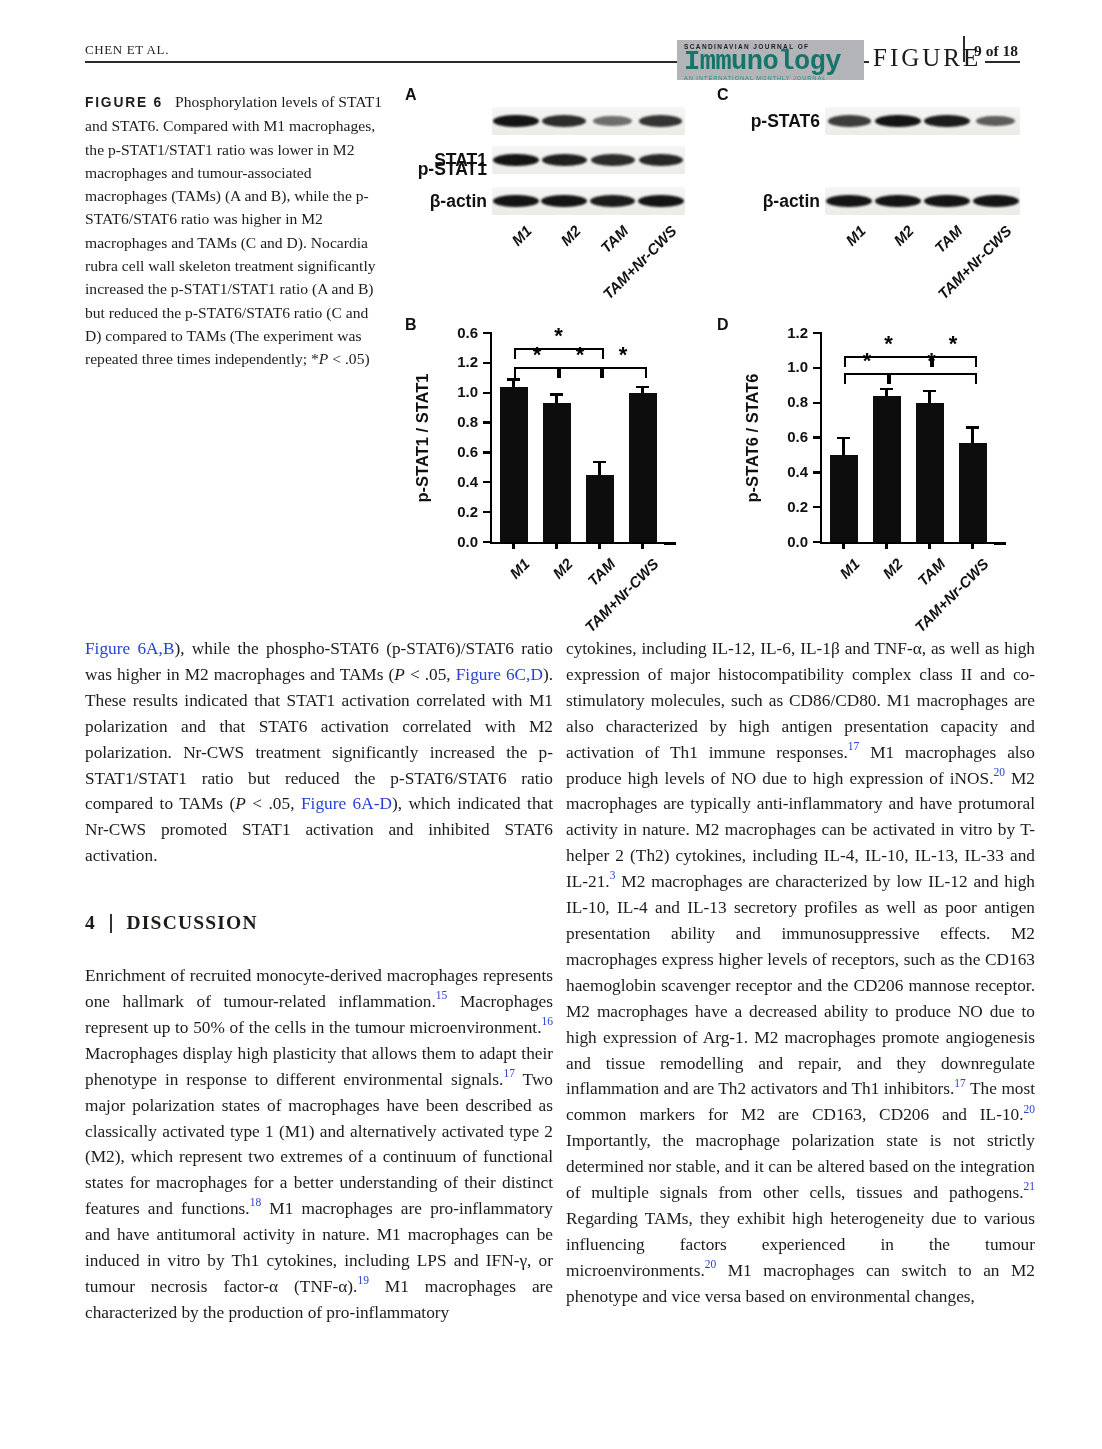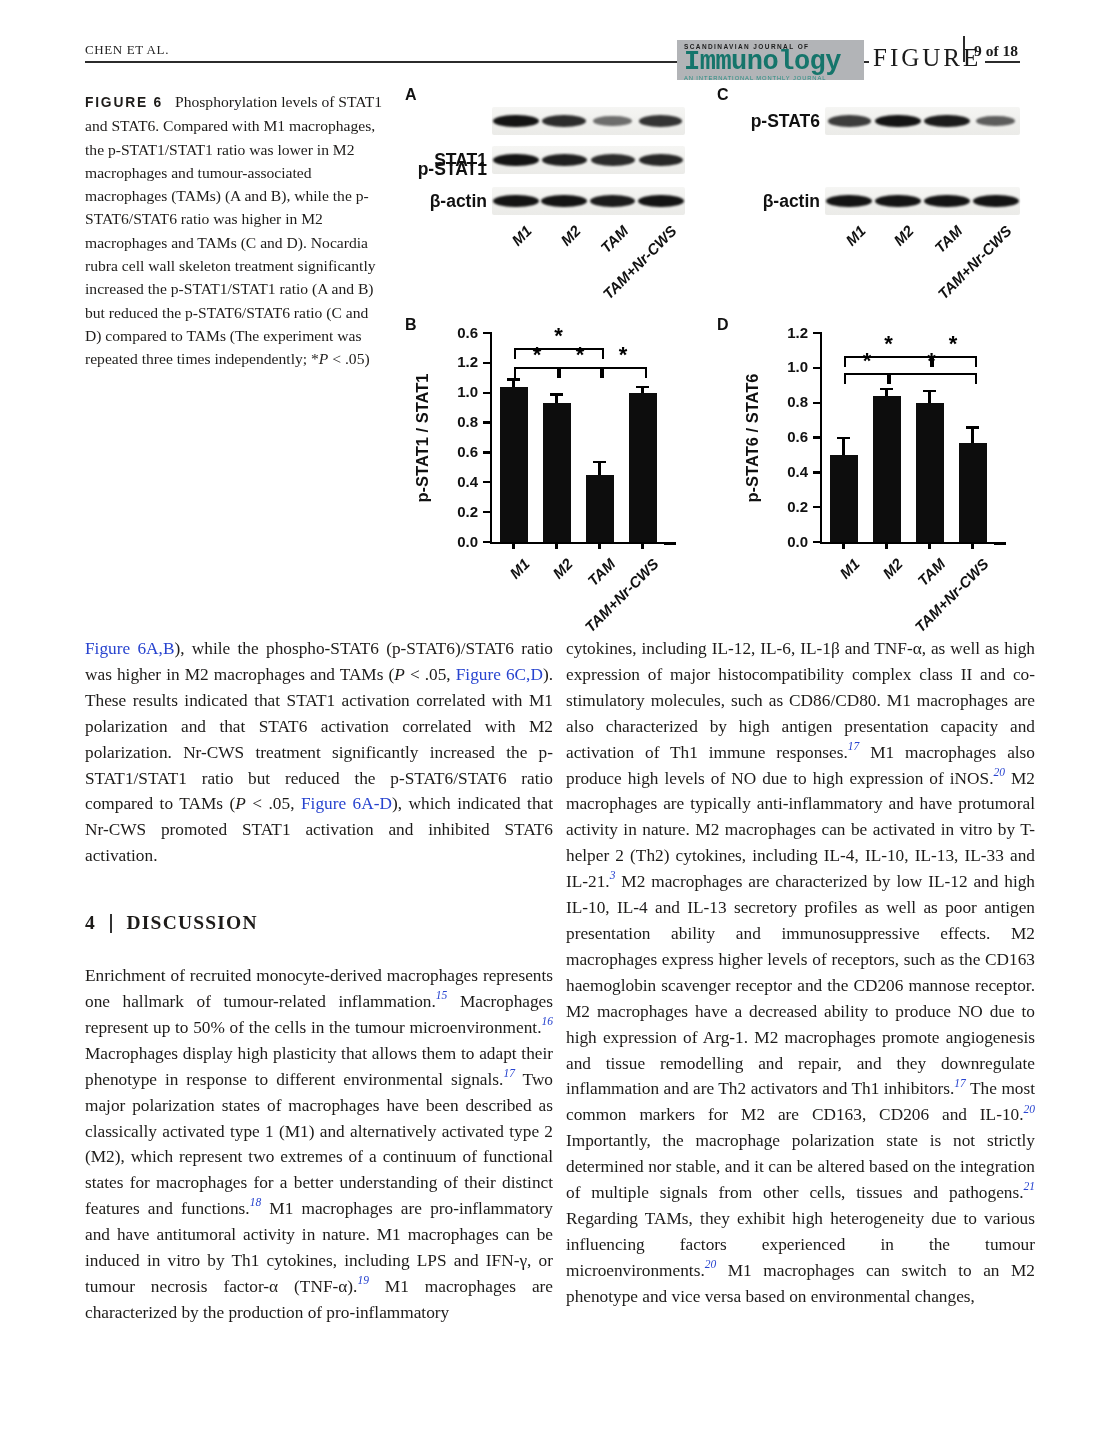--- a/index.html
+++ b/index.html
@@ -54,21 +54,21 @@
   .xtick{position:absolute;top:100%;width:2.4px;height:7px;background:#000;}
   .sig{position:absolute;border-top:2.2px solid #000;border-left:2.2px solid #000;
        border-right:2.2px solid #000;height:9px;}
   .star{position:absolute;left:50%;top:-27px;transform:translateX(-50%);
         font-family:"Liberation Sans",sans-serif;font-weight:bold;font-size:22px;color:#000;}
 
   
   .col{position:absolute;top:636px;font-size:17.3px;line-height:25.9px;text-align:justify;}
   .col p{margin:0;}
   .col .link{color:#2743cf;text-decoration:none;cursor:pointer;}
-  .col sup.ref{color:#2743cf;font-size:11.5px;line-height:0;position:relative;top:-1px;cursor:pointer;font-style:italic;}
+  .col sup.ref{color:#2743cf;font-size:11.5px;line-height:0;position:relative;top:-1px;cursor:pointer;}
   .heading{margin:41px 0 27px 0;font-size:19.5px;font-weight:bold;letter-spacing:.5px;
            display:flex;align-items:center;}
   .hsep{display:inline-block;width:1.3px;height:19px;background:#333;margin:0 15px;}
   .htitle{letter-spacing:1.2px;}
   i{font-style:italic;}
 </style>
 </head>
 <body>
 
 <div class="page">

